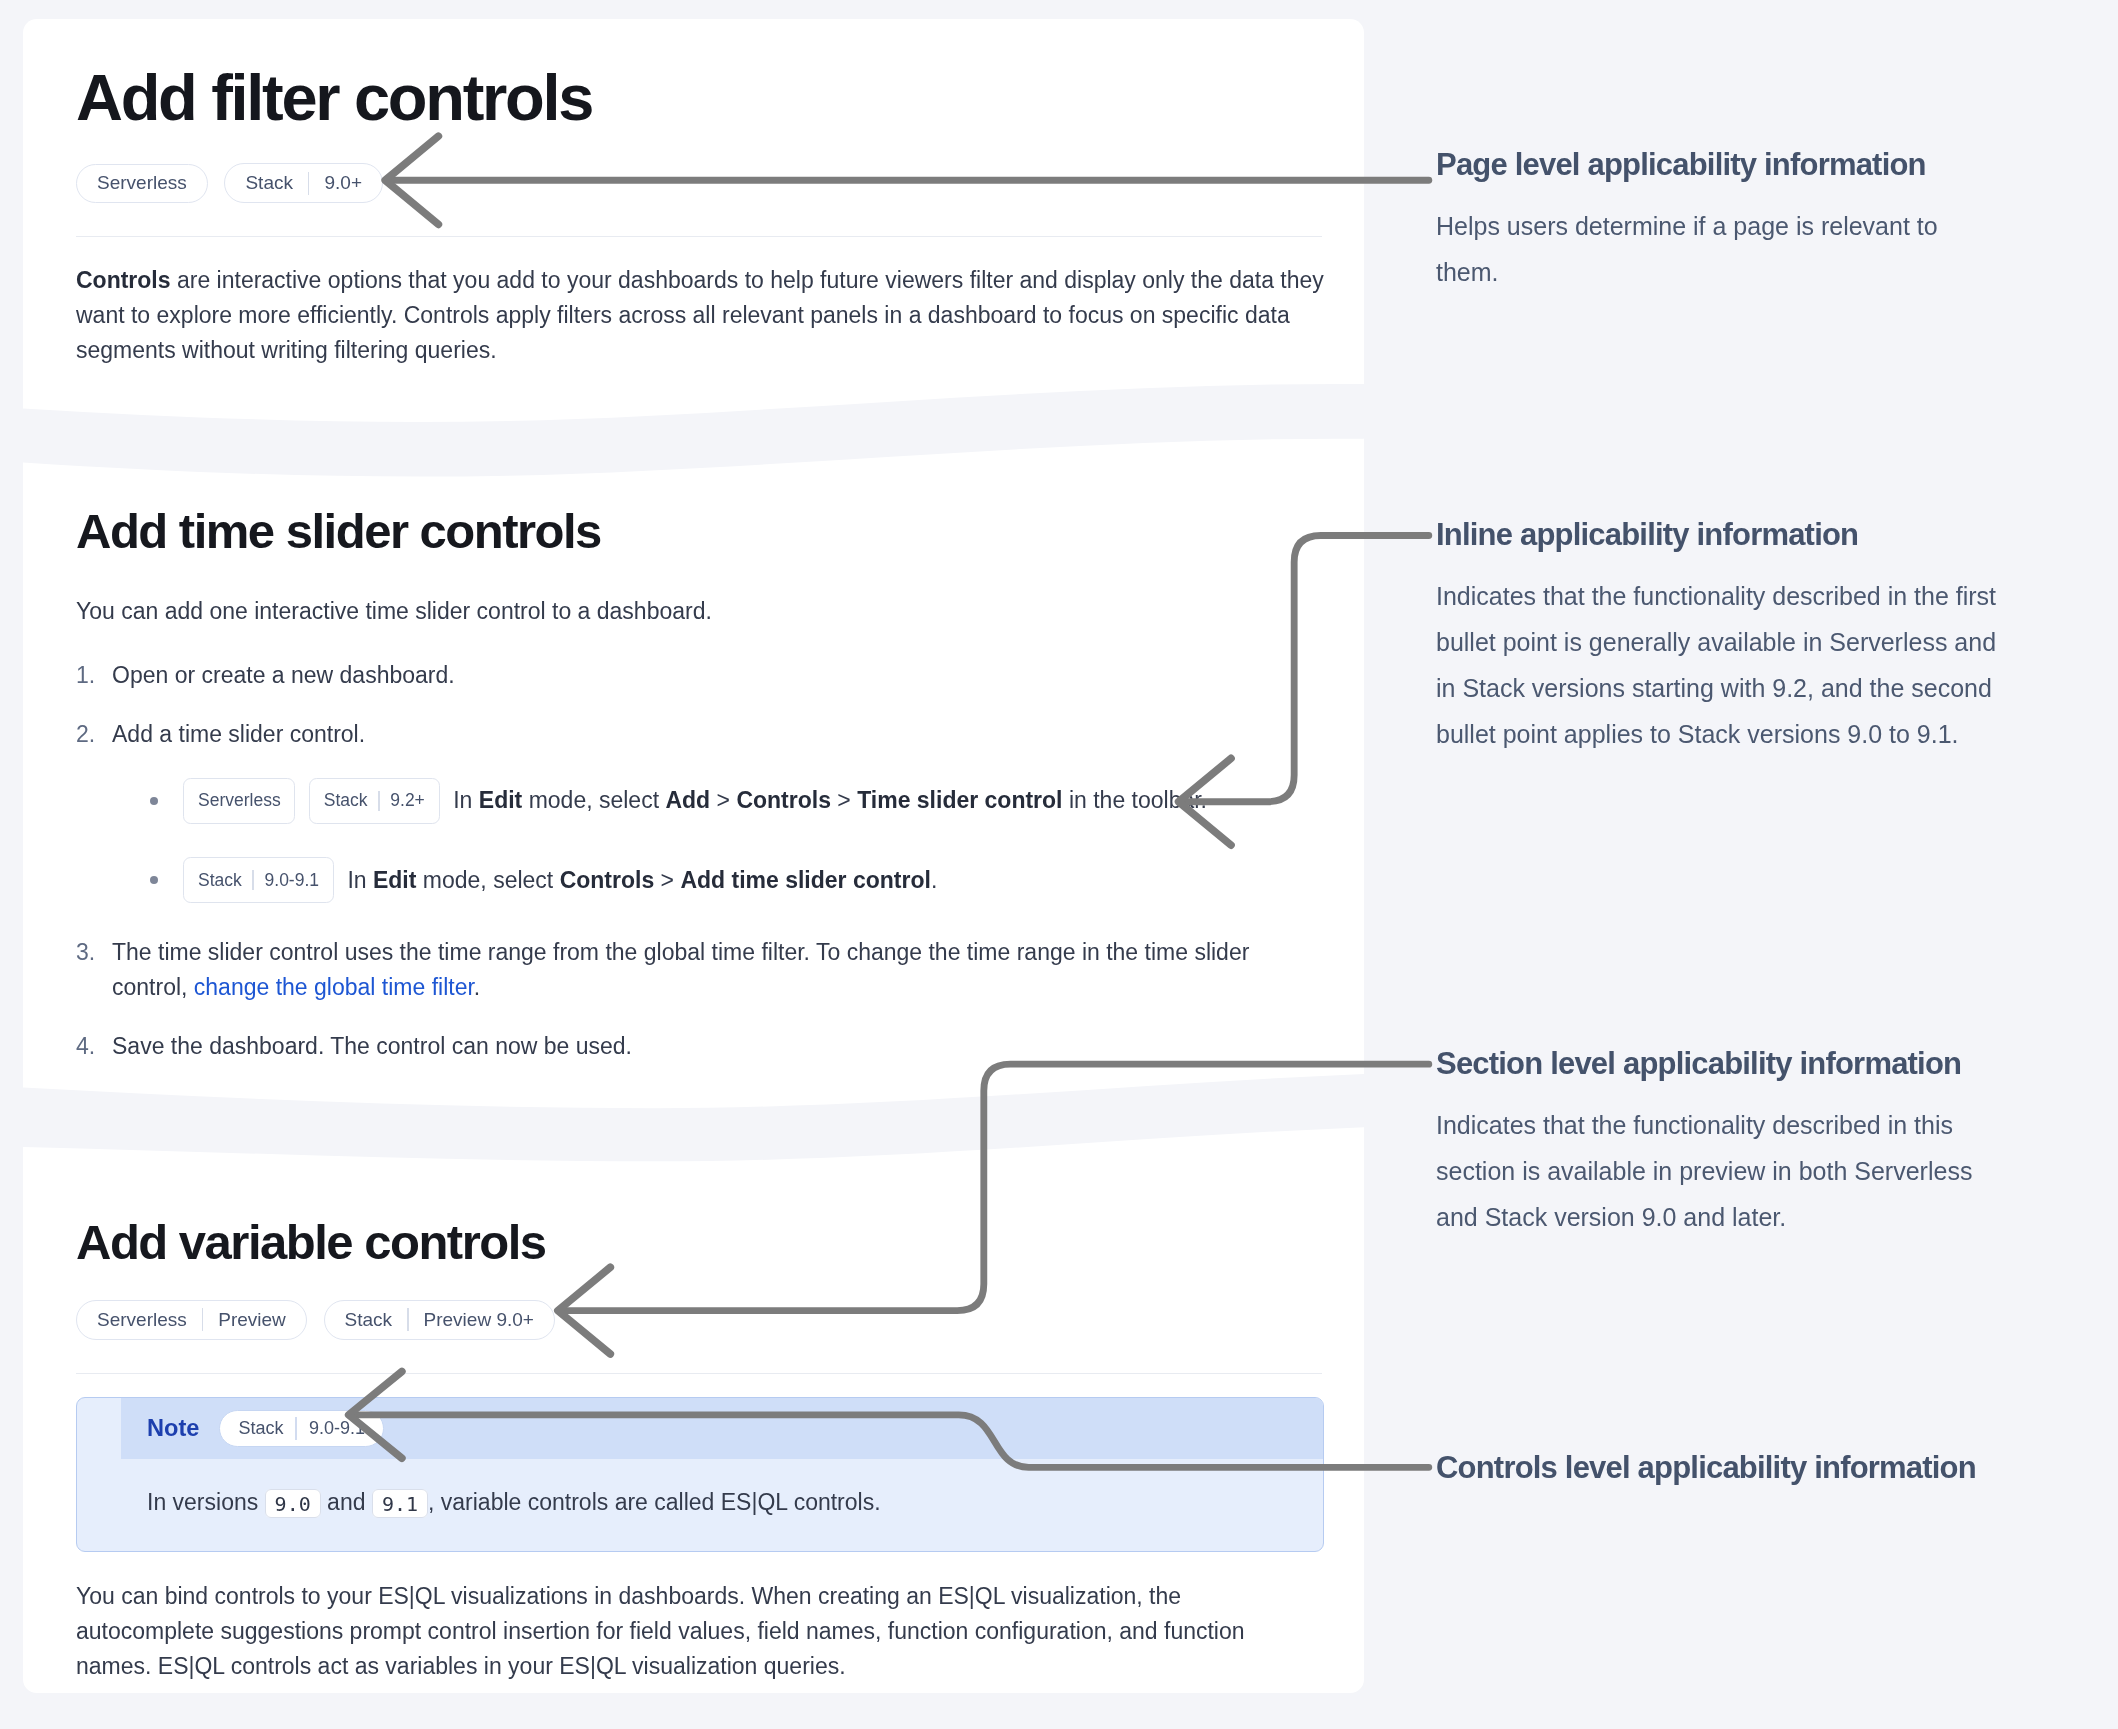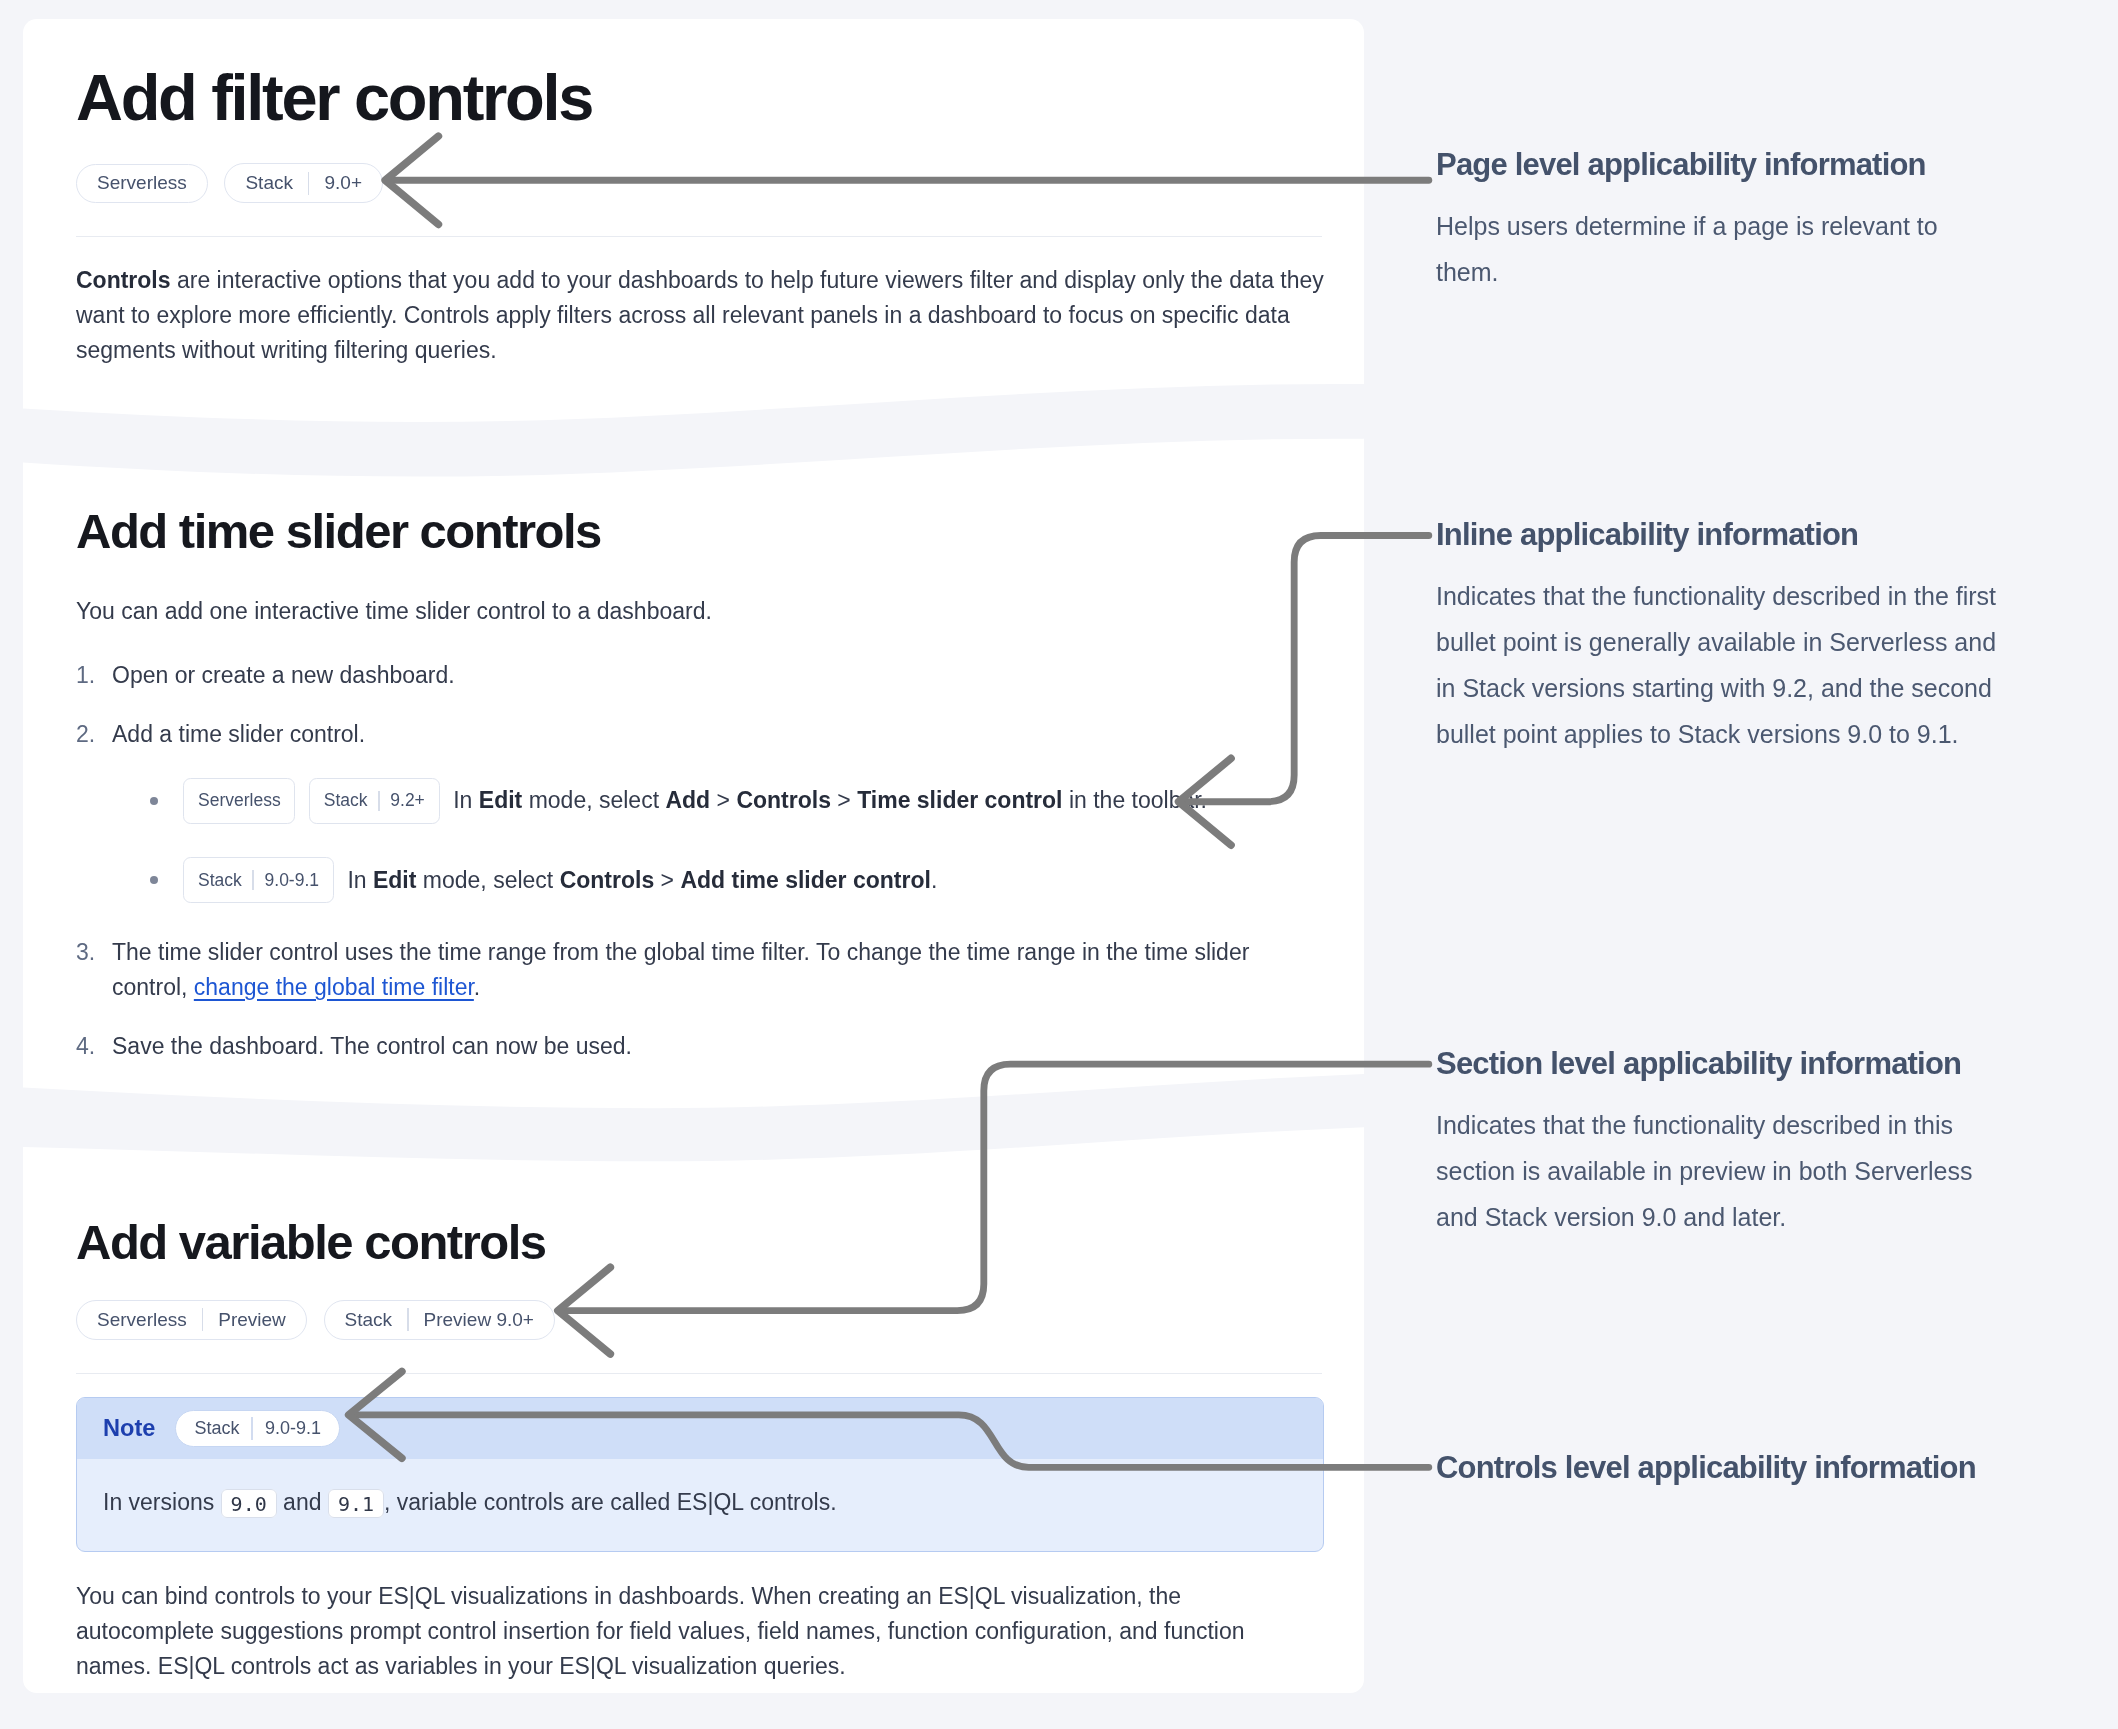--- a/index.html
+++ b/index.html
@@ -48,24 +48,24 @@
   .olist { margin-top:29px; display:flex; flex-direction:column; }
   .oitem { display:flex; margin-top:24px; }
   .oitem:first-child { margin-top:0; }
   .onum { width:36px; flex:0 0 36px; font-size:23px; line-height:35px; color:#5e6a82; }
   .otext { flex:1; font-size:23px; line-height:35px; color:#343b4c; }
   .bullets { margin:26px 0 7.6px 38px; display:flex; flex-direction:column; gap:33px; }
   .brow { display:flex; align-items:center; }
   .bdot { width:8.4px; height:8.4px; border-radius:50%; background:#7e8698; margin-right:25px; flex:0 0 8.4px; }
   .brow .chip { margin-right:13.7px; }
   .btext { font-size:23px; line-height:35px; color:#343b4c; }
-  .doclink { color:#1d56d3; text-decoration:underline; text-decoration-thickness:1.5px; text-underline-offset:3.8px; cursor:pointer;margin-top:42px; }
+  .doclink { color:#1d56d3; text-decoration-thickness:1.5px; text-underline-offset:3.8px; cursor:pointer;margin-top:42px; }
   .note {
     margin-top:23px; width:1248px; border:1.5px solid #b6cbf1; border-radius:9px;
-    overflow:hidden; background:#e6eefc;
+    overflow:hidden; background:#e6eefc;padding-left:44px;
   }
   .note-head {
     background:#cfdef8; padding:12px 26px; display:flex; align-items:center; gap:20px;
   }
   .note-title { font-size:23.6px; font-weight:700; color:#1d3fae; }
   .note-head .pill { border-color:#c6d6f2; padding:6px 18px; font-size:18px; }
   .note-head .pill .vdiv { background:#d2dcf0; margin:0 12px; }
   .note-body { padding:26px 26px 30px 26px; font-size:23px; line-height:35px; color:#343b4c; }
   .note-body code, .code {
     font-family:"DejaVu Sans Mono","Liberation Mono",monospace;

